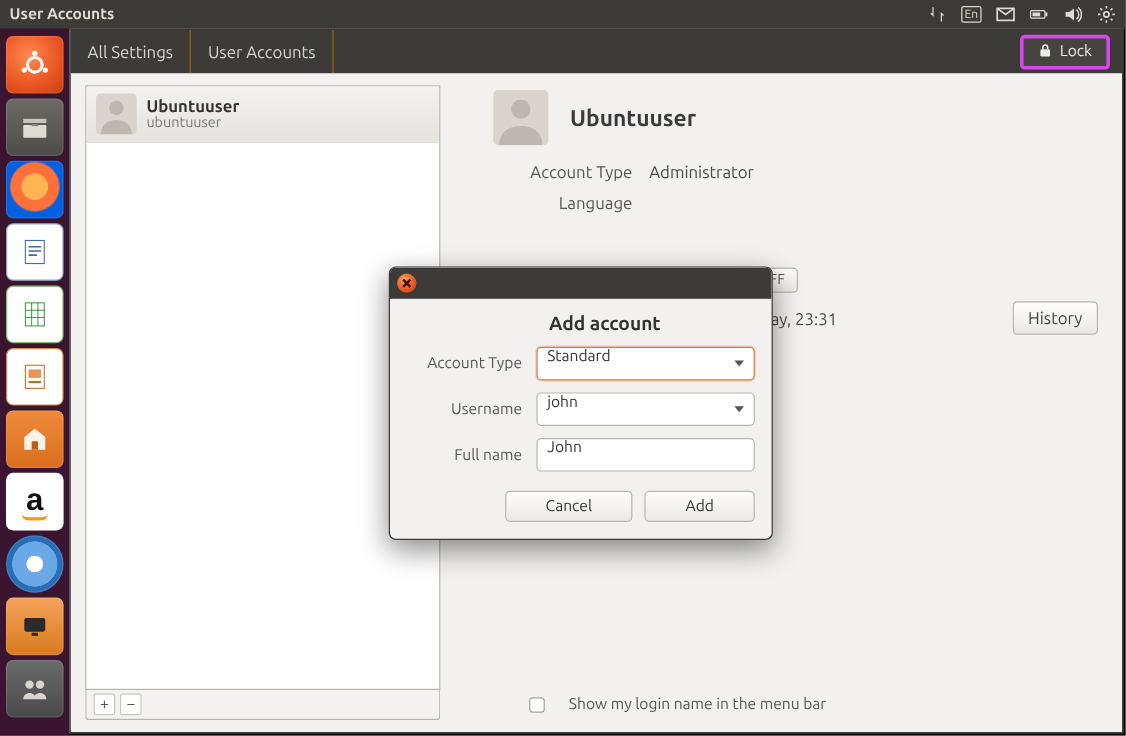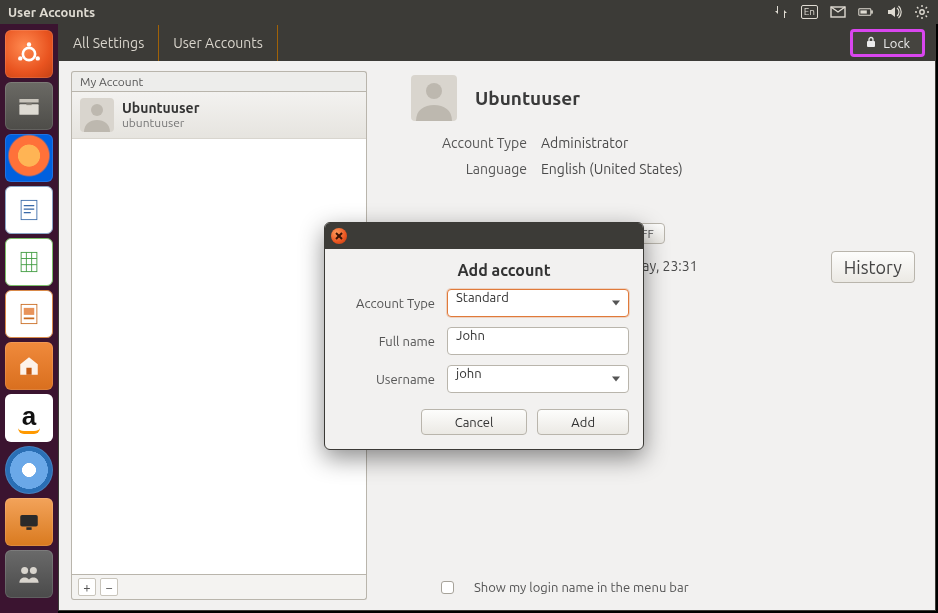--- a/index.html
+++ b/index.html
@@ -53,21 +53,21 @@
 .row .sub { font-size: 12px; color:#777;}
 .list-btns { border:1px solid #b9b5ac; border-top:none; background:#f4f3f1; padding:3px 6px; display:flex; gap:4px; border-radius:0 0 3px 3px;}
 .sq { width:18px; height:18px; border:1px solid #c9c5bc; background:#fff; border-radius:2px; display:flex; align-items:center; justify-content:center; font-size:13px; color:#555; cursor:pointer;}
 
 .rightcol { flex:1; padding: 4px 8px 0 30px; position: relative; color:#4a4a4a; font-size:14px;}
 .rhead { display:flex; align-items:center; gap:18px; margin-bottom:14px; }
 .rhead h2 { font-size:19px; font-weight:bold; color:#3a3a3a;}
 .kv { display:grid; grid-template-columns: 130px auto; row-gap:10px; align-items:center;}
 .kv .k{ text-align:right; color:#555; padding-right:14px;}
 .toggle-off{ display:inline-block; border:1px solid #b9b5ac; border-radius:4px; background:linear-gradient(#fdfdfc,#ebe9e4); padding:3px 10px; font-size:12px; color:#555;}
-.history-btn{ position:absolute; right:8px; top:180px; border:1px solid #b9b5ac; background:linear-gradient(#fdfdfc,#ebe9e4); border-radius:4px; padding:5px 12px; color:#444; cursor:pointer; font-size:18px;}
+.history-btn{ position:absolute; right:8px; top:180px; border:1px solid #b9b5ac; background:linear-gradient(#fdfdfc,#ebe9e4); border-radius:4px; padding:5px 12px; color:#444; cursor:pointer; font-size:14px;}
 .showlogin{ position:absolute; left:60px; bottom:6px; display:flex; align-items:center; gap:20px; color:#555; font-size:13px;}
 .cb{ width:13px; height:13px; border:1px solid #a7a39a; border-radius:3px; background:#fff;}
 
 
 .dialog { position:absolute; left:324px; top:222px; width:320px; background:#f2f1f0; border:1px solid #3b3a36; border-radius:6px; box-shadow:0 8px 24px rgba(0,0,0,.45); overflow:hidden;}
 .dialog .titlebar{ height:26px; background:#3c3b37; display:flex; align-items:center; padding:0 6px;}
 .dlg-close{ width:16px; height:16px; border-radius:50%; background:radial-gradient(circle at 35% 30%, #ff9a5a, #e95420 60%, #b23a10); display:flex; align-items:center; justify-content:center; cursor:pointer;}
 .dlg-close svg{ width:8px; height:8px; stroke:#3a1405; stroke-width:2;}
 .dialog h3{ text-align:center; font-size:16px; font-weight:bold; color:#333; padding:12px 0 10px;margin-left:40px;}
 .dlg-body{ padding:0 14px 0 14px;}
@@ -204,21 +204,20 @@
       <span><svg viewBox="0 0 12 12">
             <rect x="2" y="5" width="8" height="6" rx="1" fill="#ececec"></rect>
             <path d="M4 5V3.5a2 2 0 014 0V5" fill="none" stroke="#ececec" stroke-width="1.3"></path>
           </svg></span>
       <span>Lock</span>
     </div>
   </div>
 
   <div class="content">
     <div class="leftcol">
-      <div class="list-hdr">My Account</div>
       <div class="list">
         <div class="row">
           <div class="avatar-sm">
               <svg viewBox="0 0 34 34">
                 <circle cx="17" cy="12" r="6"></circle>
                 <path d="M4 34c0-8 6-12 13-12s13 4 13 12z"></path>
               </svg>
             </div>
           <div class="texts">
             <div class="name">Ubuntuuser</div>
@@ -239,21 +238,20 @@
               <circle cx="23" cy="16" r="8"></circle>
               <path d="M5 46c0-11 8-16 18-16s18 5 18 16z"></path>
             </svg>
           </div>
         <h2>Ubuntuuser</h2>
       </div>
       <div class="kv">
         <div class="k">Account Type</div>
         <div>Administrator</div>
         <div class="k">Language</div>
-        <div>English (United States)</div>
       </div>
       <div style="margin-top:46px; margin-left:210px;">
         <span class="toggle-off">OFF</span>
       </div>
       <div style="margin-top:14px; margin-left:210px;">erday, 23:31</div>
       <div class="history-btn">History</div>
       <div class="showlogin">
         <div class="cb"></div>
         <span>Show my login name in the menu bar</span>
       </div>
@@ -273,30 +271,30 @@
   <h3>Add account</h3>
   <div class="dlg-body">
     <div class="frow">
       <label>Account Type</label>
       <div class="combo orange">
         <span>Standard</span>
         <span class="caret"></span>
       </div>
     </div>
     <div class="frow">
+      <label>Username</label>
+      <div class="combo">
+        <span>john</span>
+        <span class="caret"></span>
+      </div>
+    </div>
+    <div class="frow">
       <label>Full name</label>
       <div class="txt">
           <span>John</span>
         </div>
     </div>
-    <div class="frow">
-      <label>Username</label>
-      <div class="combo">
-        <span>john</span>
-        <span class="caret"></span>
-      </div>
-    </div>
   </div>
   <div class="dlg-actions">
     <div class="btn">Cancel</div>
     <div class="btn">Add</div>
   </div>
 </div>
 
 </body></html>

